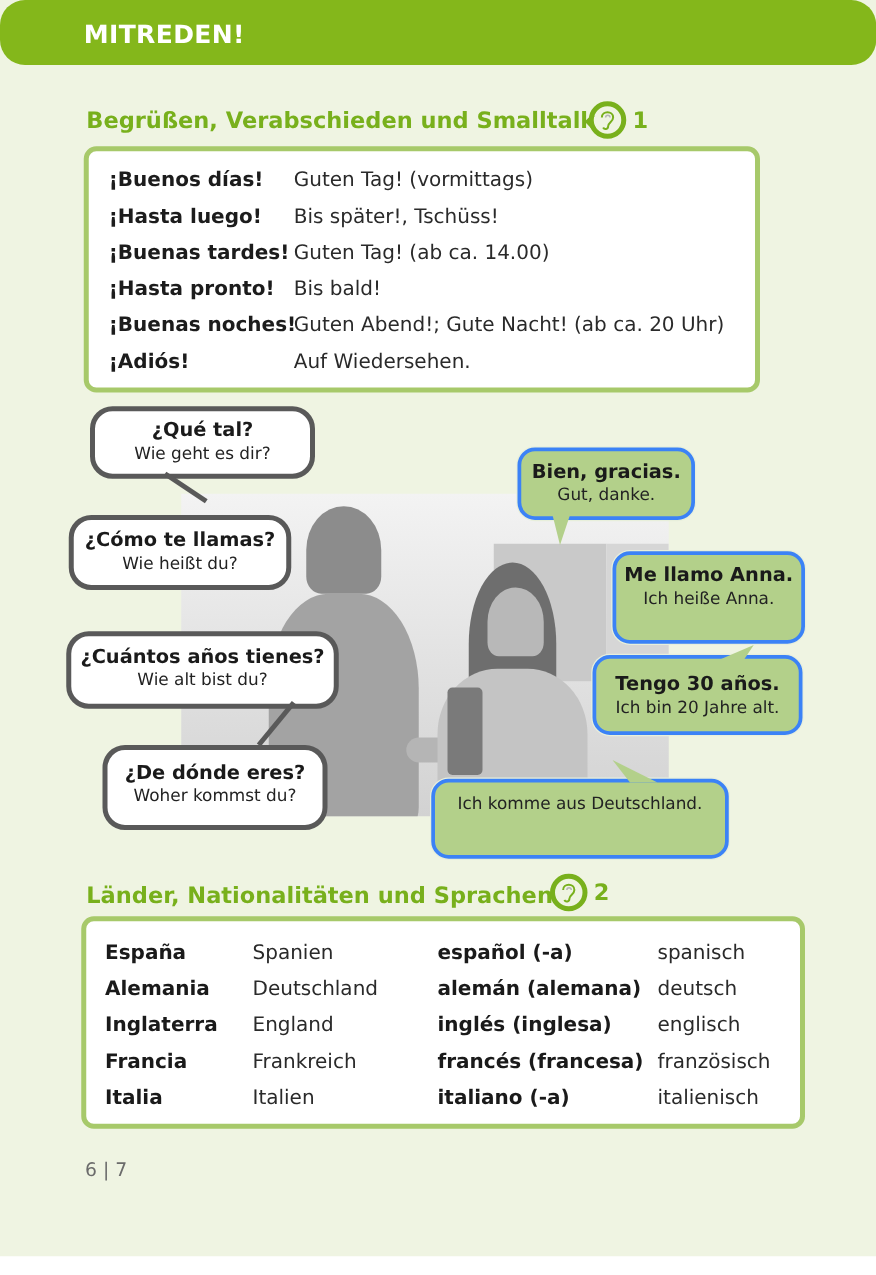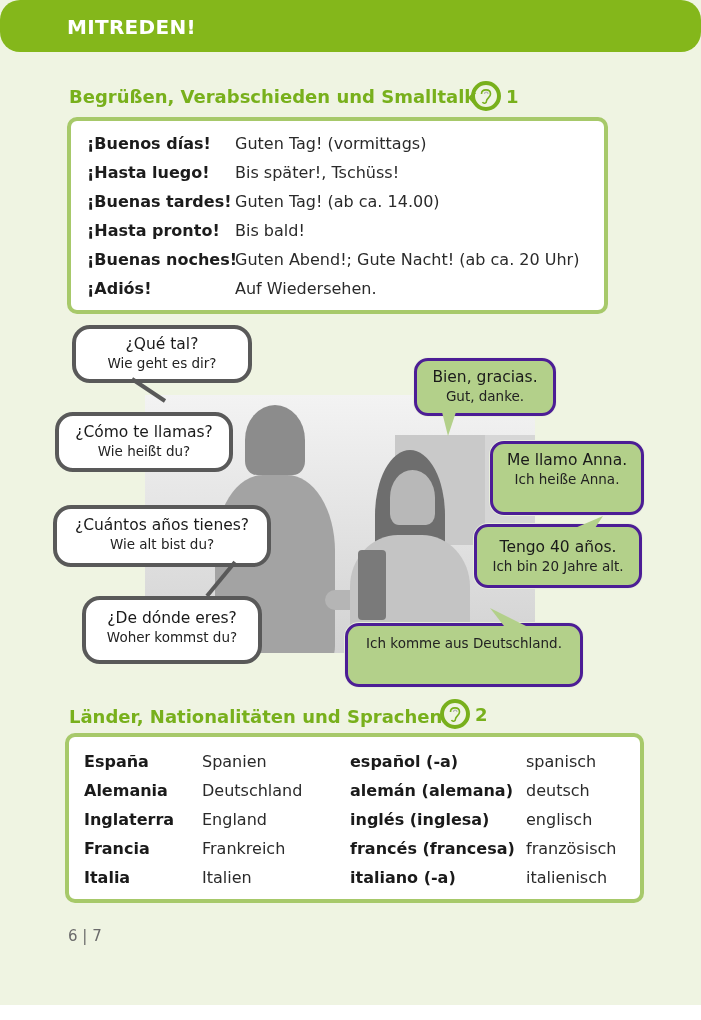--- a/index.html
+++ b/index.html
@@ -21,24 +21,24 @@
   .greet-row { position: absolute; left: 16px; font-size: 16px; white-space: nowrap; }
   .greet-es { position: absolute; left: 0; font-weight: bold; color: #1c1c1c; }
   .greet-de { position: absolute; left: 148px; color: #2a2a2a; font-weight: normal; }
 
   .photo { position: absolute; left: 145px; top: 395px; width: 390px; height: 258px; overflow: hidden;
            background: linear-gradient(180deg, #f3f3f3 0%, #e6e6e6 40%, #d2d2d2 100%); }
   .photo .window { position: absolute; background: #bdbdbd; }
   .photo .person { position: absolute; border-radius: 50% 50% 20% 20%; }
 
   .bubble { position: absolute; text-align: center; white-space: nowrap; }
-  .bubble .es { font-weight: normal; font-size: 15.5px; color: #1a1a1a; line-height: 20px; }
+  .bubble .es { font-weight: bold; font-size: 15.5px; color: #1a1a1a; line-height: 20px; }
   .bubble .de { font-size: 13.5px; color: #222; line-height: 18px; }
   .bubble.white { background: #ffffff; border: 4px solid #595959; border-radius: 18px; }
-  .bubble.green { background: #b3d08a; border: 3px solid #4c1d95; border-radius: 14px; box-shadow: 0 0 0 1px #e8efdb; }
+  .bubble.green { background: #b3d08a; border: 3px solid #3b82f6; border-radius: 14px; box-shadow: 0 0 0 1px #e8efdb; }
   .tail { position: absolute; width: 0; height: 0; }
 
   .country-row { position: absolute; left: 15px; font-size: 16px; white-space: nowrap; height: 24px; width: 560px; }
   .country-row span { position: absolute; top: 0; }
   .c-es { left: 0; font-weight: bold; }
   .c-de { left: 118px; color: #2a2a2a; }
   .c-nat { left: 266px; font-weight: bold; }
   .c-lang { left: 442px; color: #2a2a2a; }
 
   .pagenum { position: absolute; left: 68px; top: 927px; color: #6b6b6b; font-size: 15px; }
@@ -136,21 +136,21 @@
 <svg class="tail" style="left:440px; top:412px; width:20px; height:26px;">
     <path d="M2 0 L8 24 L16 0 Z" fill="#b3d08a"></path>
   </svg>
 
 <div class="bubble green" style="left:490px; top:441px; width:154px; height:74px; padding-top:6px;">
   <div class="es">Me llamo Anna.</div>
   <div class="de">Ich heiße Anna.</div>
 </div>
 
 <div class="bubble green" style="left:474px; top:524px; width:168px; height:64px; padding-top:10px;">
-  <div class="es">Tengo 40 años.</div>
+  <div class="es">Tengo 30 años.</div>
   <div class="de">Ich bin 20 Jahre alt.</div>
 </div>
 <svg class="tail" style="left:575px; top:516px; width:30px; height:14px;">
     <path d="M0 12 L28 0 L20 12 Z" fill="#b3d08a"></path>
   </svg>
 
 <div class="bubble green" style="left:345px; top:623px; width:238px; height:64px; padding-top:8px;">
   <div class="de">Ich komme aus Deutschland.</div>
 </div>
 <svg class="tail" style="left:490px; top:608px; width:40px; height:20px;">

